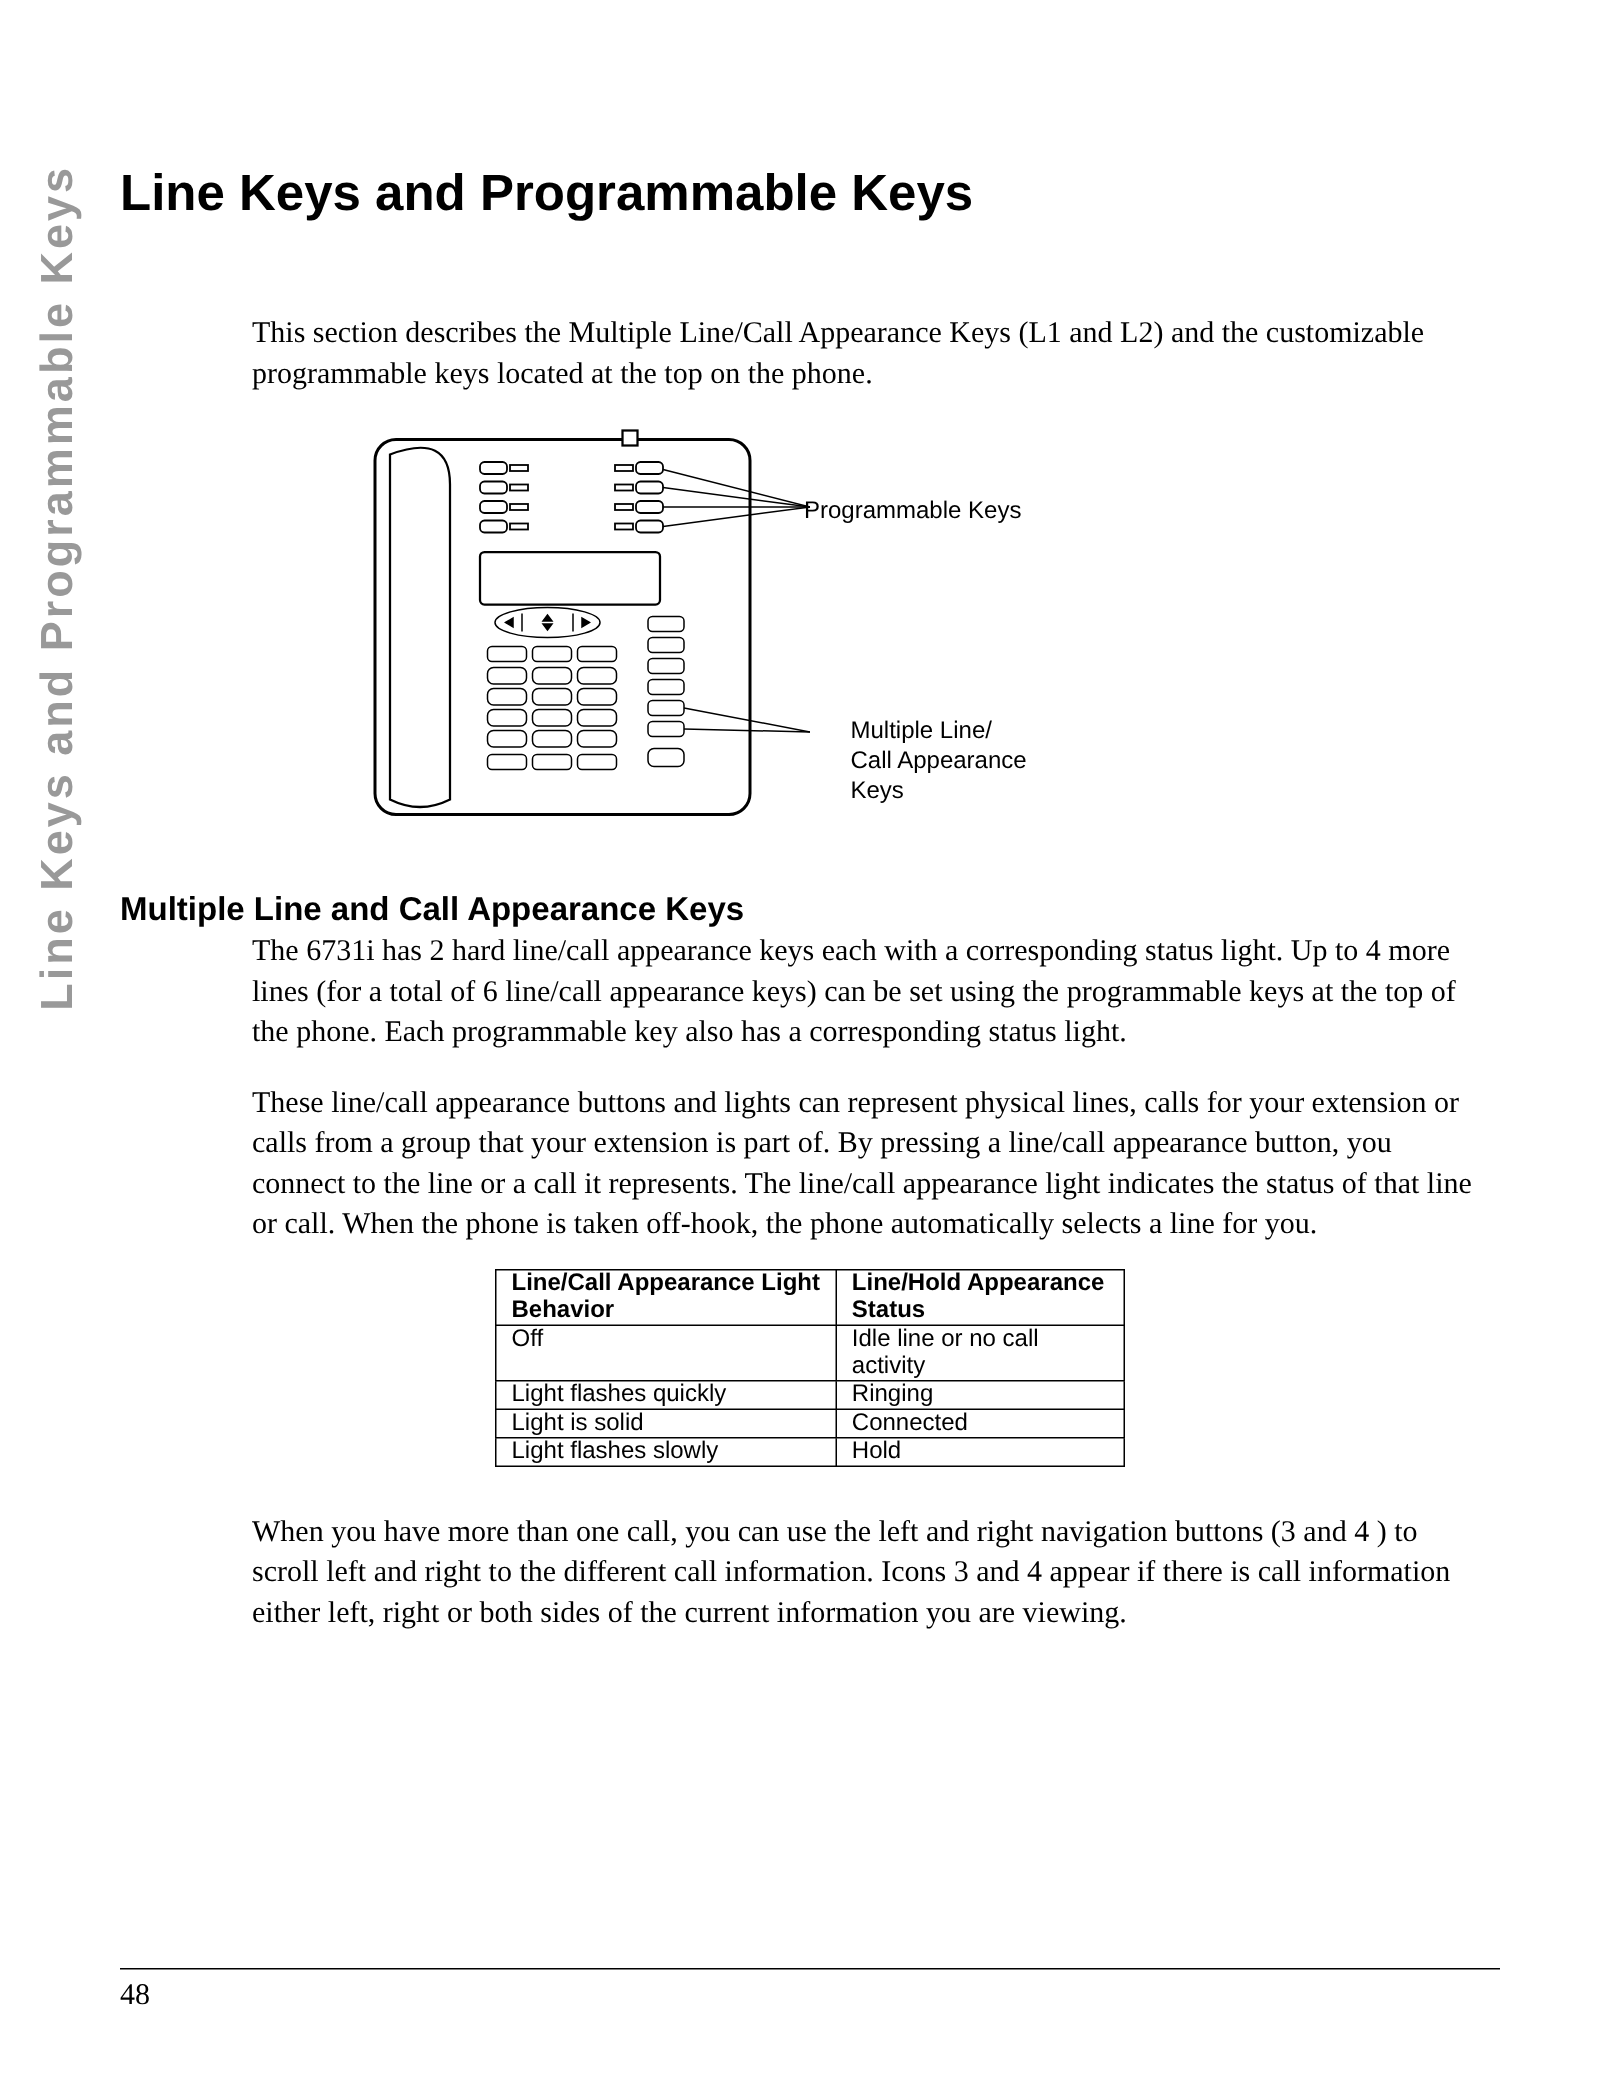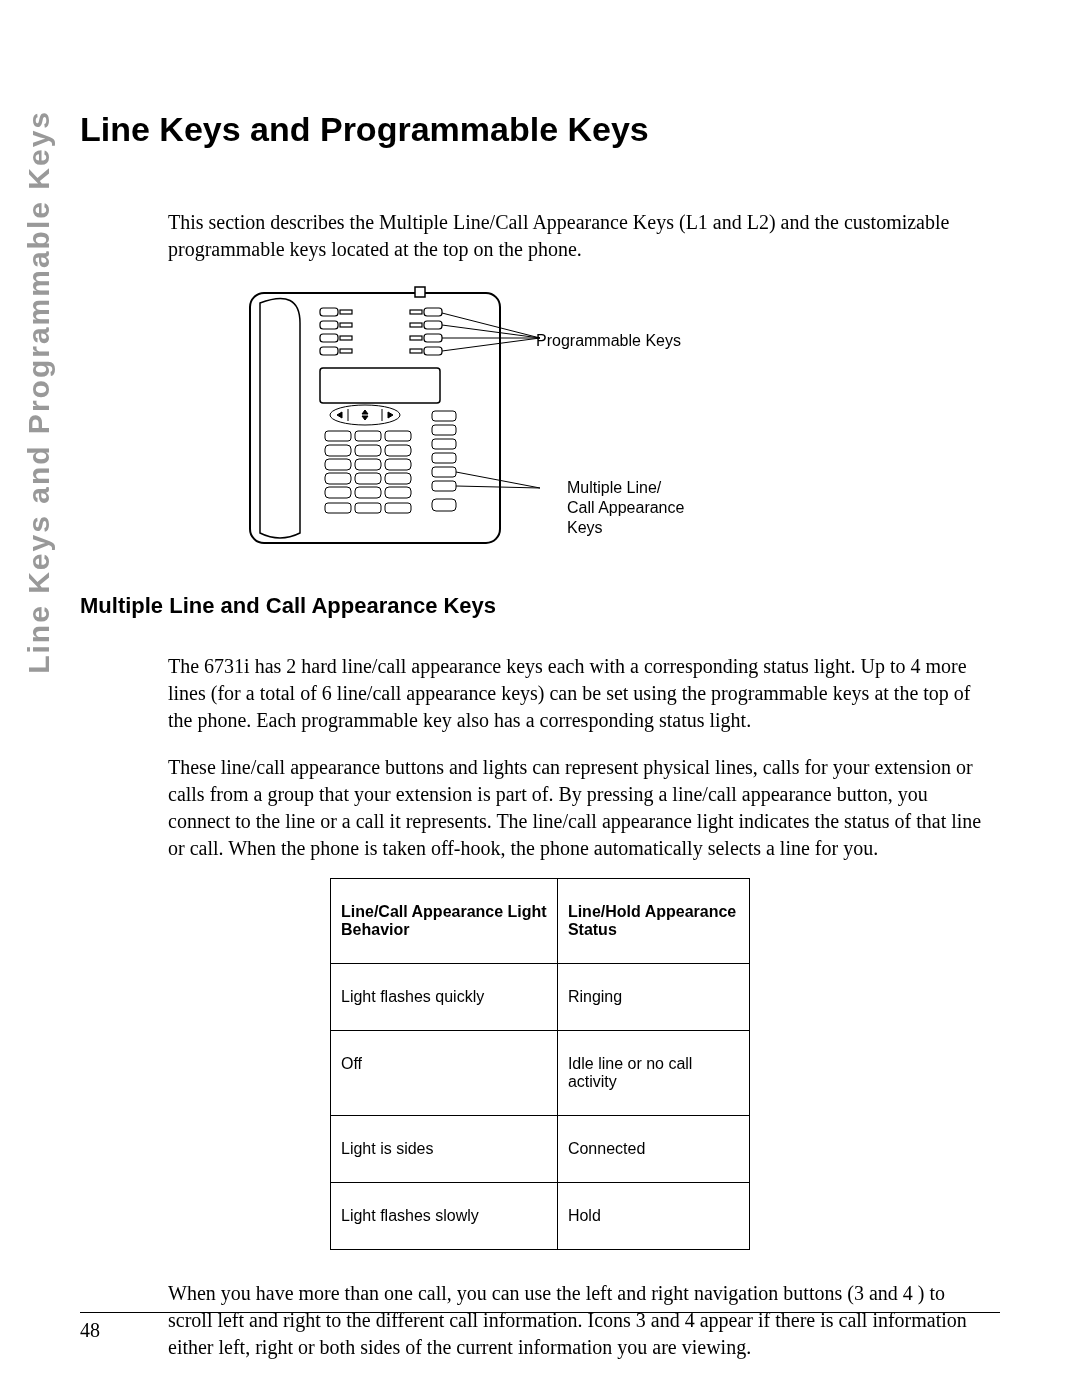--- a/index.html
+++ b/index.html
@@ -52,32 +52,32 @@
   .callout-label {
     position: absolute;
     font-family: Arial, Helvetica, sans-serif;
     font-size: 16px;
     line-height: 1.25;
   }
   h2.sub-heading {
     font-family: Arial, Helvetica, sans-serif;
     font-weight: bold;
     font-size: 22px;
-    margin: 30px 0 34px 0;
+    margin: 30px 0 2px 0;
   }
   .status-table {
     margin: 14px auto 30px auto;
     border-collapse: collapse;
     font-family: Arial, Helvetica, sans-serif;
     font-size: 16px;
     width: 420px;
   }
   .status-table th, .status-table td {
     border: 1px solid #000;
-    padding: 24px 10px;
+    padding: 0 10px;
     text-align: left;
     vertical-align: top;
   }
   .status-table th {
     font-weight: bold;
   }
   .footer {
     position: absolute;
     left: 80px;
     right: 80px;
@@ -206,29 +206,29 @@
 
   <table class="status-table">
     <thead>
       <tr>
         <th>Line/Call Appearance Light Behavior</th>
         <th>Line/Hold Appearance Status</th>
       </tr>
     </thead>
     <tbody>
       <tr>
+        <td>Off</td>
+        <td>Idle line or no call activity</td>
+      </tr>
+      <tr>
         <td>Light flashes quickly</td>
         <td>Ringing</td>
       </tr>
       <tr>
-        <td>Off</td>
-        <td>Idle line or no call activity</td>
-      </tr>
-      <tr>
-        <td>Light is sides</td>
+        <td>Light is solid</td>
         <td>Connected</td>
       </tr>
       <tr>
         <td>Light flashes slowly</td>
         <td>Hold</td>
       </tr>
     </tbody>
   </table>
 
   <p class="body-text">When you have more than one call, you can use the left and right navigation buttons (3  and 4 ) to scroll left and right to the different call information. Icons 3  and 4  appear if there is call information either left, right or both sides of the current information you are viewing.</p>

